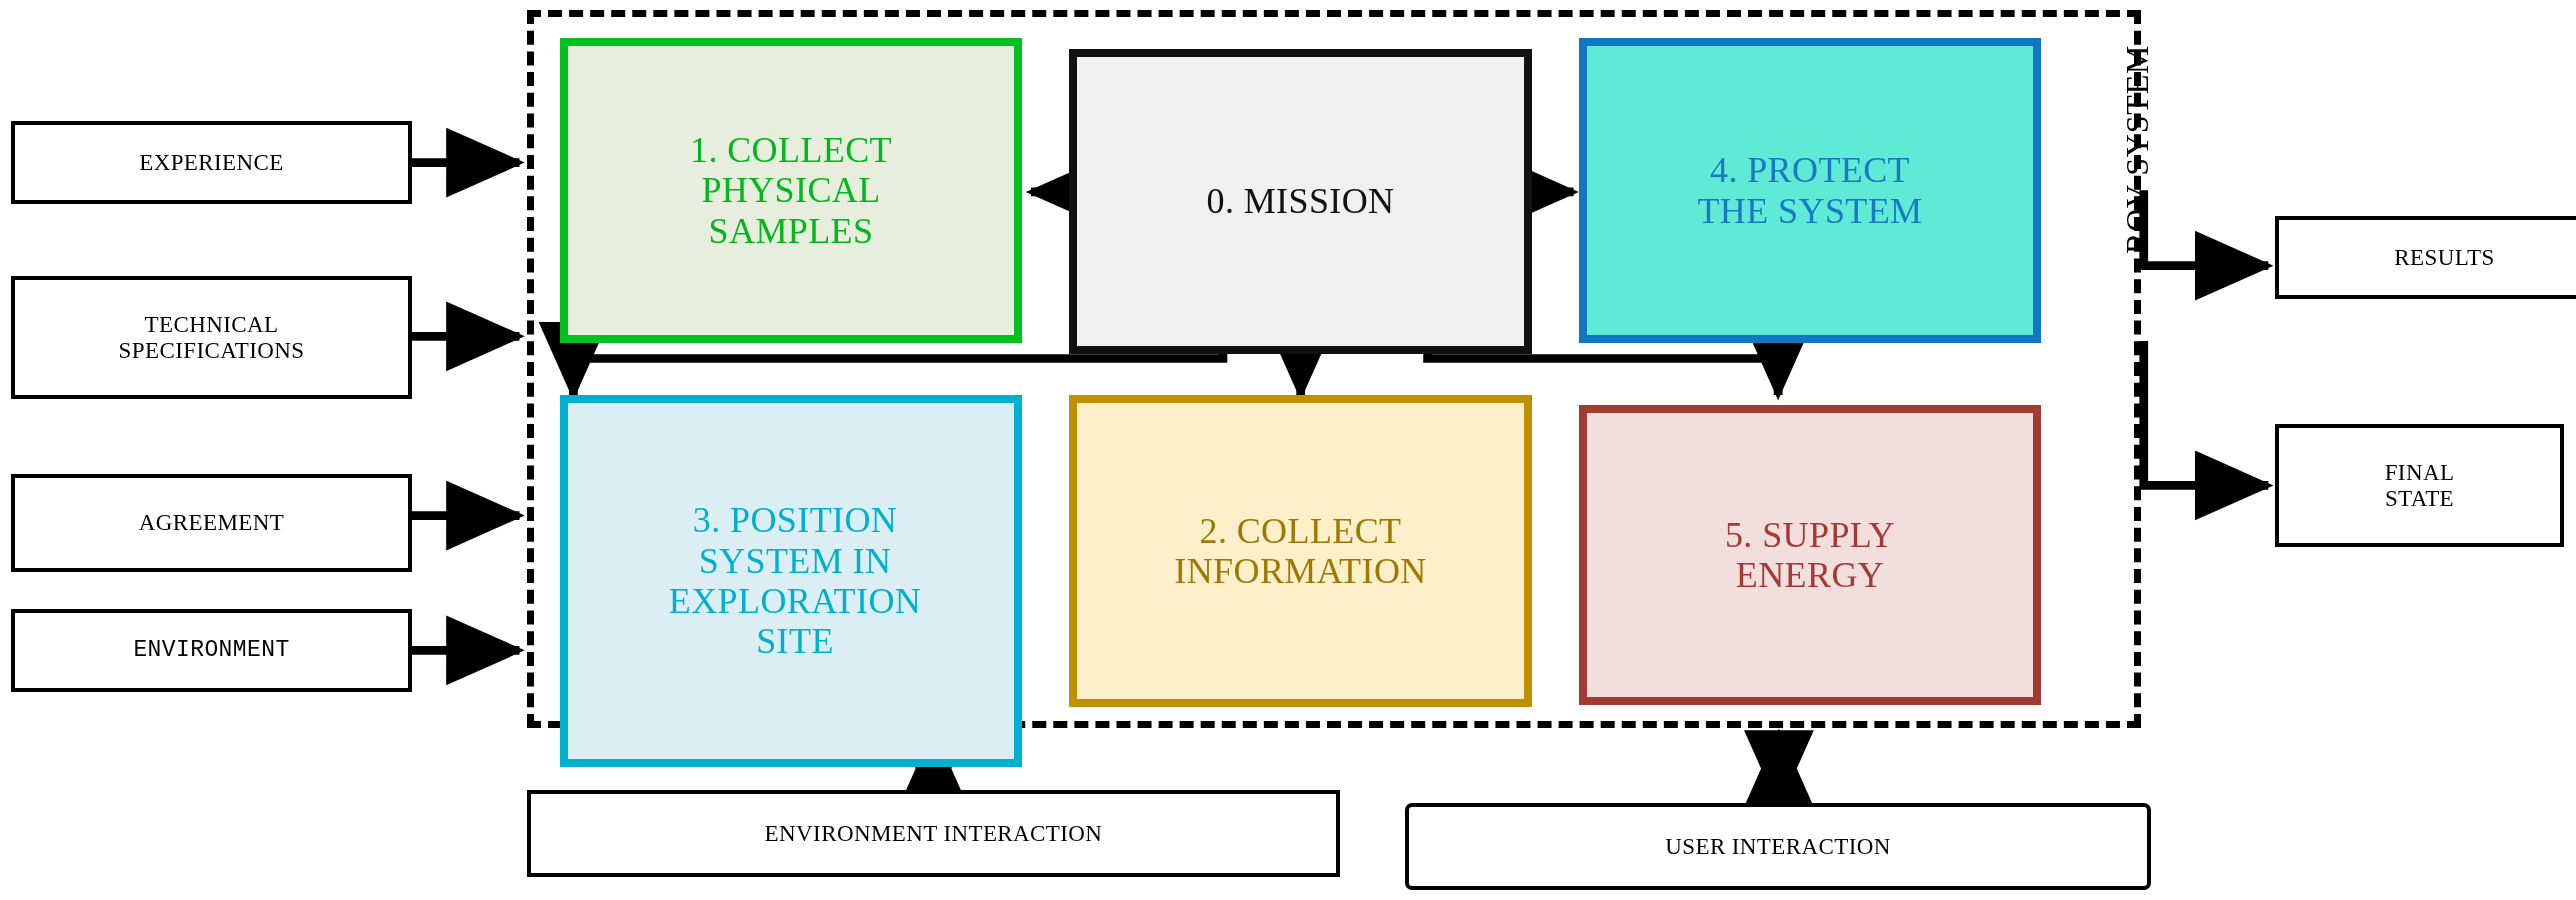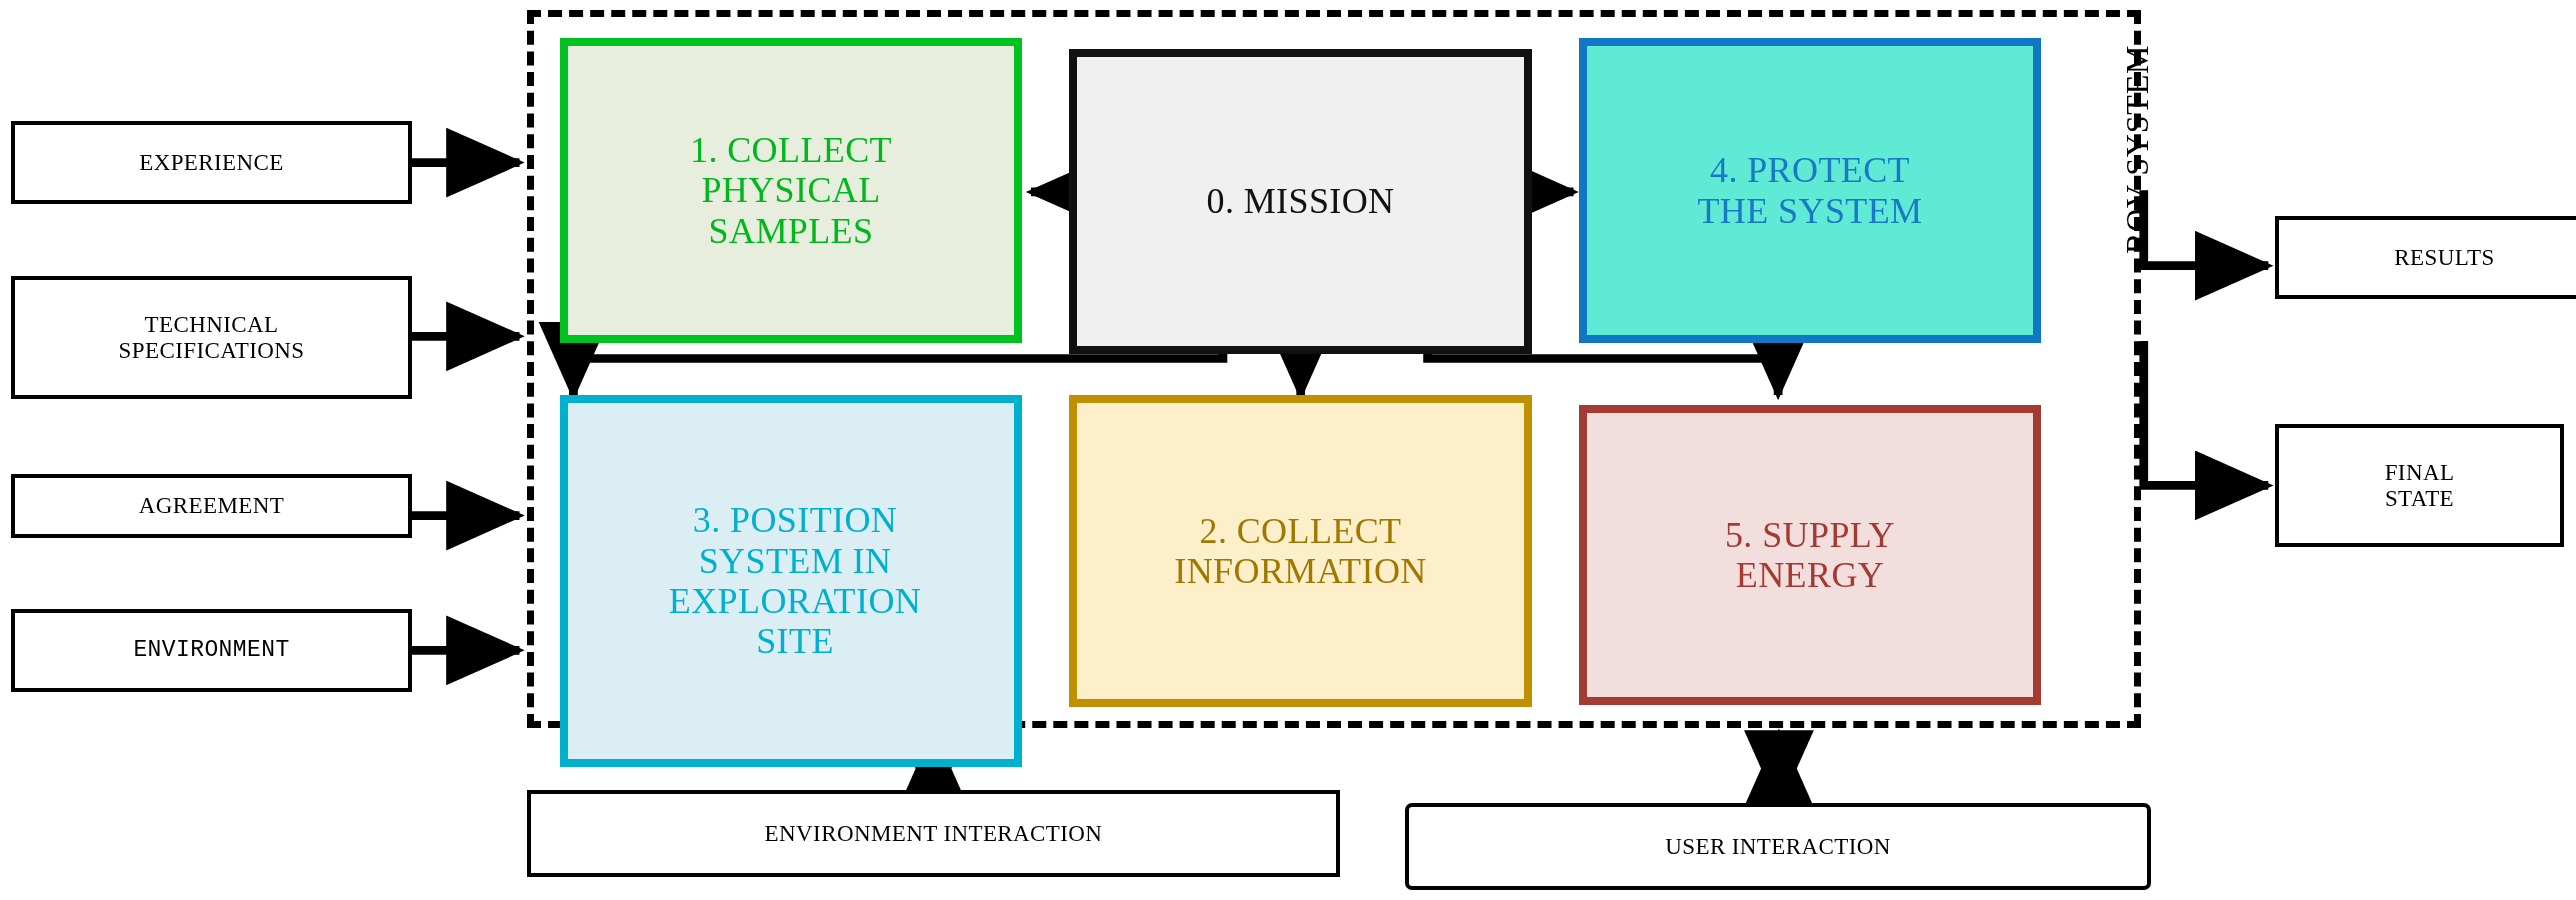--- a/index.html
+++ b/index.html
@@ -120,21 +120,21 @@
 
   <div class="box iobox" style="left:11px;top:121px;width:401px;height:83px;">
     <span>EXPERIENCE</span>
   </div>
 
   <div class="box iobox" style="left:11px;top:276px;width:401px;height:123px;">
     <span>TECHNICAL
 SPECIFICATIONS</span>
   </div>
 
-  <div class="box iobox" style="left:11px;top:474px;width:401px;height:64px;">
+  <div class="box iobox" style="left:11px;top:474px;width:401px;height:98px;">
     <span>AGREEMENT</span>
   </div>
 
   <div class="box iobox" style="left:11px;top:609px;width:401px;height:83px;font-family:Liberation Mono, monospace;">
     <span>ENVIRONMENT</span>
   </div>
 
   <div class="box procbox b-green" style="left:560px;top:38px;width:462px;height:305px;">
     <span>1. COLLECT
 PHYSICAL

